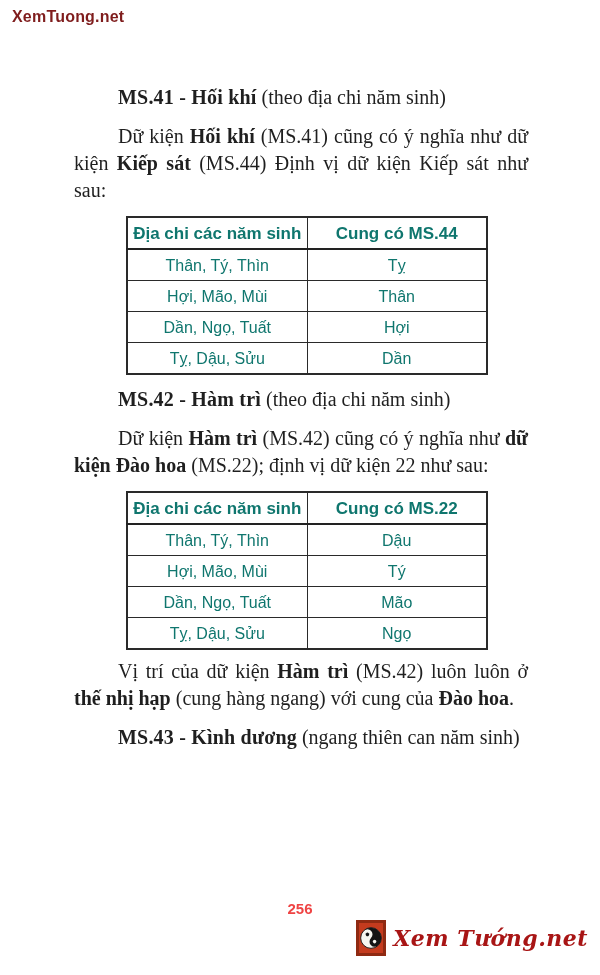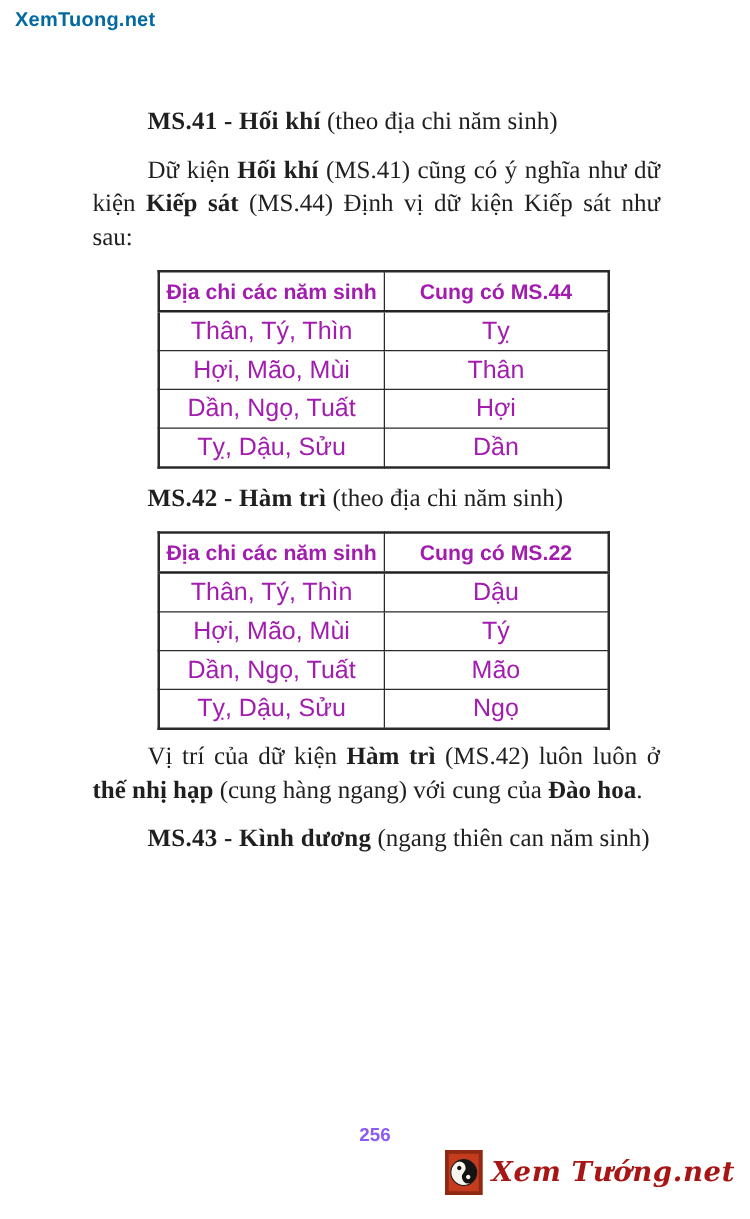--- a/index.html
+++ b/index.html
@@ -7,21 +7,21 @@
     width: 600px; height: 975px;
     background: #ffffff;
     position: relative;
     overflow: hidden;
     font-family: "Liberation Serif", serif;
   }
   .watermark-top {
     position: absolute; left: 12px; top: 8px;
     font-family: "Liberation Sans", sans-serif;
     font-weight: bold; font-size: 16px;
-    color: #0369a1;
+    color: #7f1d1d;
     letter-spacing: 0.2px;
   }
   .content {
     position: absolute; left: 62px; top: 0; width: 478px;
     color: #1f1f1f;
     font-size: 20px; line-height: 27px;
   }
   .para, .heading {
     margin: 12px; text-indent: 44px; text-align: justify;
   }
@@ -33,41 +33,41 @@
   .m-h2 { margin-top: 11px; }
   .m-p3 { margin-top: 7px; }
   .m-p4 { margin-top: 8px; }
   .m-h3 { margin-top: 9px; }
   .m-p5 { margin-top: 7px; }
   .data-table {
     width: 362px;
     margin: 8px 0 0 64px;
     border-collapse: collapse;
     font-family: "Liberation Sans", sans-serif;
-    color: #a21caf;
+    color: #0f766e;
     table-layout: fixed;
   }
   .data-table th, .data-table td {
     border: 1px solid #2a2a2a;
     height: 30px;
     text-align: center;
     vertical-align: middle;
     padding: 0 4px;
   }
   .data-table { border: 2px solid #2a2a2a; }
   .data-table thead th {
     font-weight: bold; font-size: 17px;
     border-bottom: 2px solid #222;
   }
-  .data-table td { font-size: 20px; }
+  .data-table td { font-size: 16px; }
   .page-number {
     position: absolute; top: 900px; left: 0; right: 0;
     text-align: center;
     font-family: "Liberation Sans", sans-serif;
-    font-weight: bold; font-size: 15px; color: #8b5cf6;
+    font-weight: bold; font-size: 15px; color: #ef4444;
   }
   .footer-logo {
     position: absolute; right: 12px; top: 920px;
     display: flex; align-items: center; gap: 7px;
   }
   .logo-square {
     width: 30px; height: 36px;
     background: #c43b1e;
     border: 3px solid #8f2a12;
     box-sizing: border-box;
@@ -116,20 +116,21 @@
       <tr>
         <td>Tỵ, Dậu, Sửu</td>
         <td>Dần</td>
       </tr>
     </tbody>
   </table>
 
 
   <p class="heading m-h2"><b>MS.42 - Hàm trì</b><span> (theo địa chi năm sinh)</span></p>
 
+  <p class="para m-p3"><span>Dữ kiện </span><b>Hàm trì</b><span> (MS.42) cũng có ý nghĩa như </span><b>dữ kiện Đào hoa</b><span> (MS.22); định vị dữ kiện 22 như sau:</span></p>
 
   <table class="data-table">
     <thead>
       <tr>
         <th>Địa chi các năm sinh</th>
         <th>Cung có MS.22</th>
       </tr>
     </thead>
     <tbody>
       <tr>

